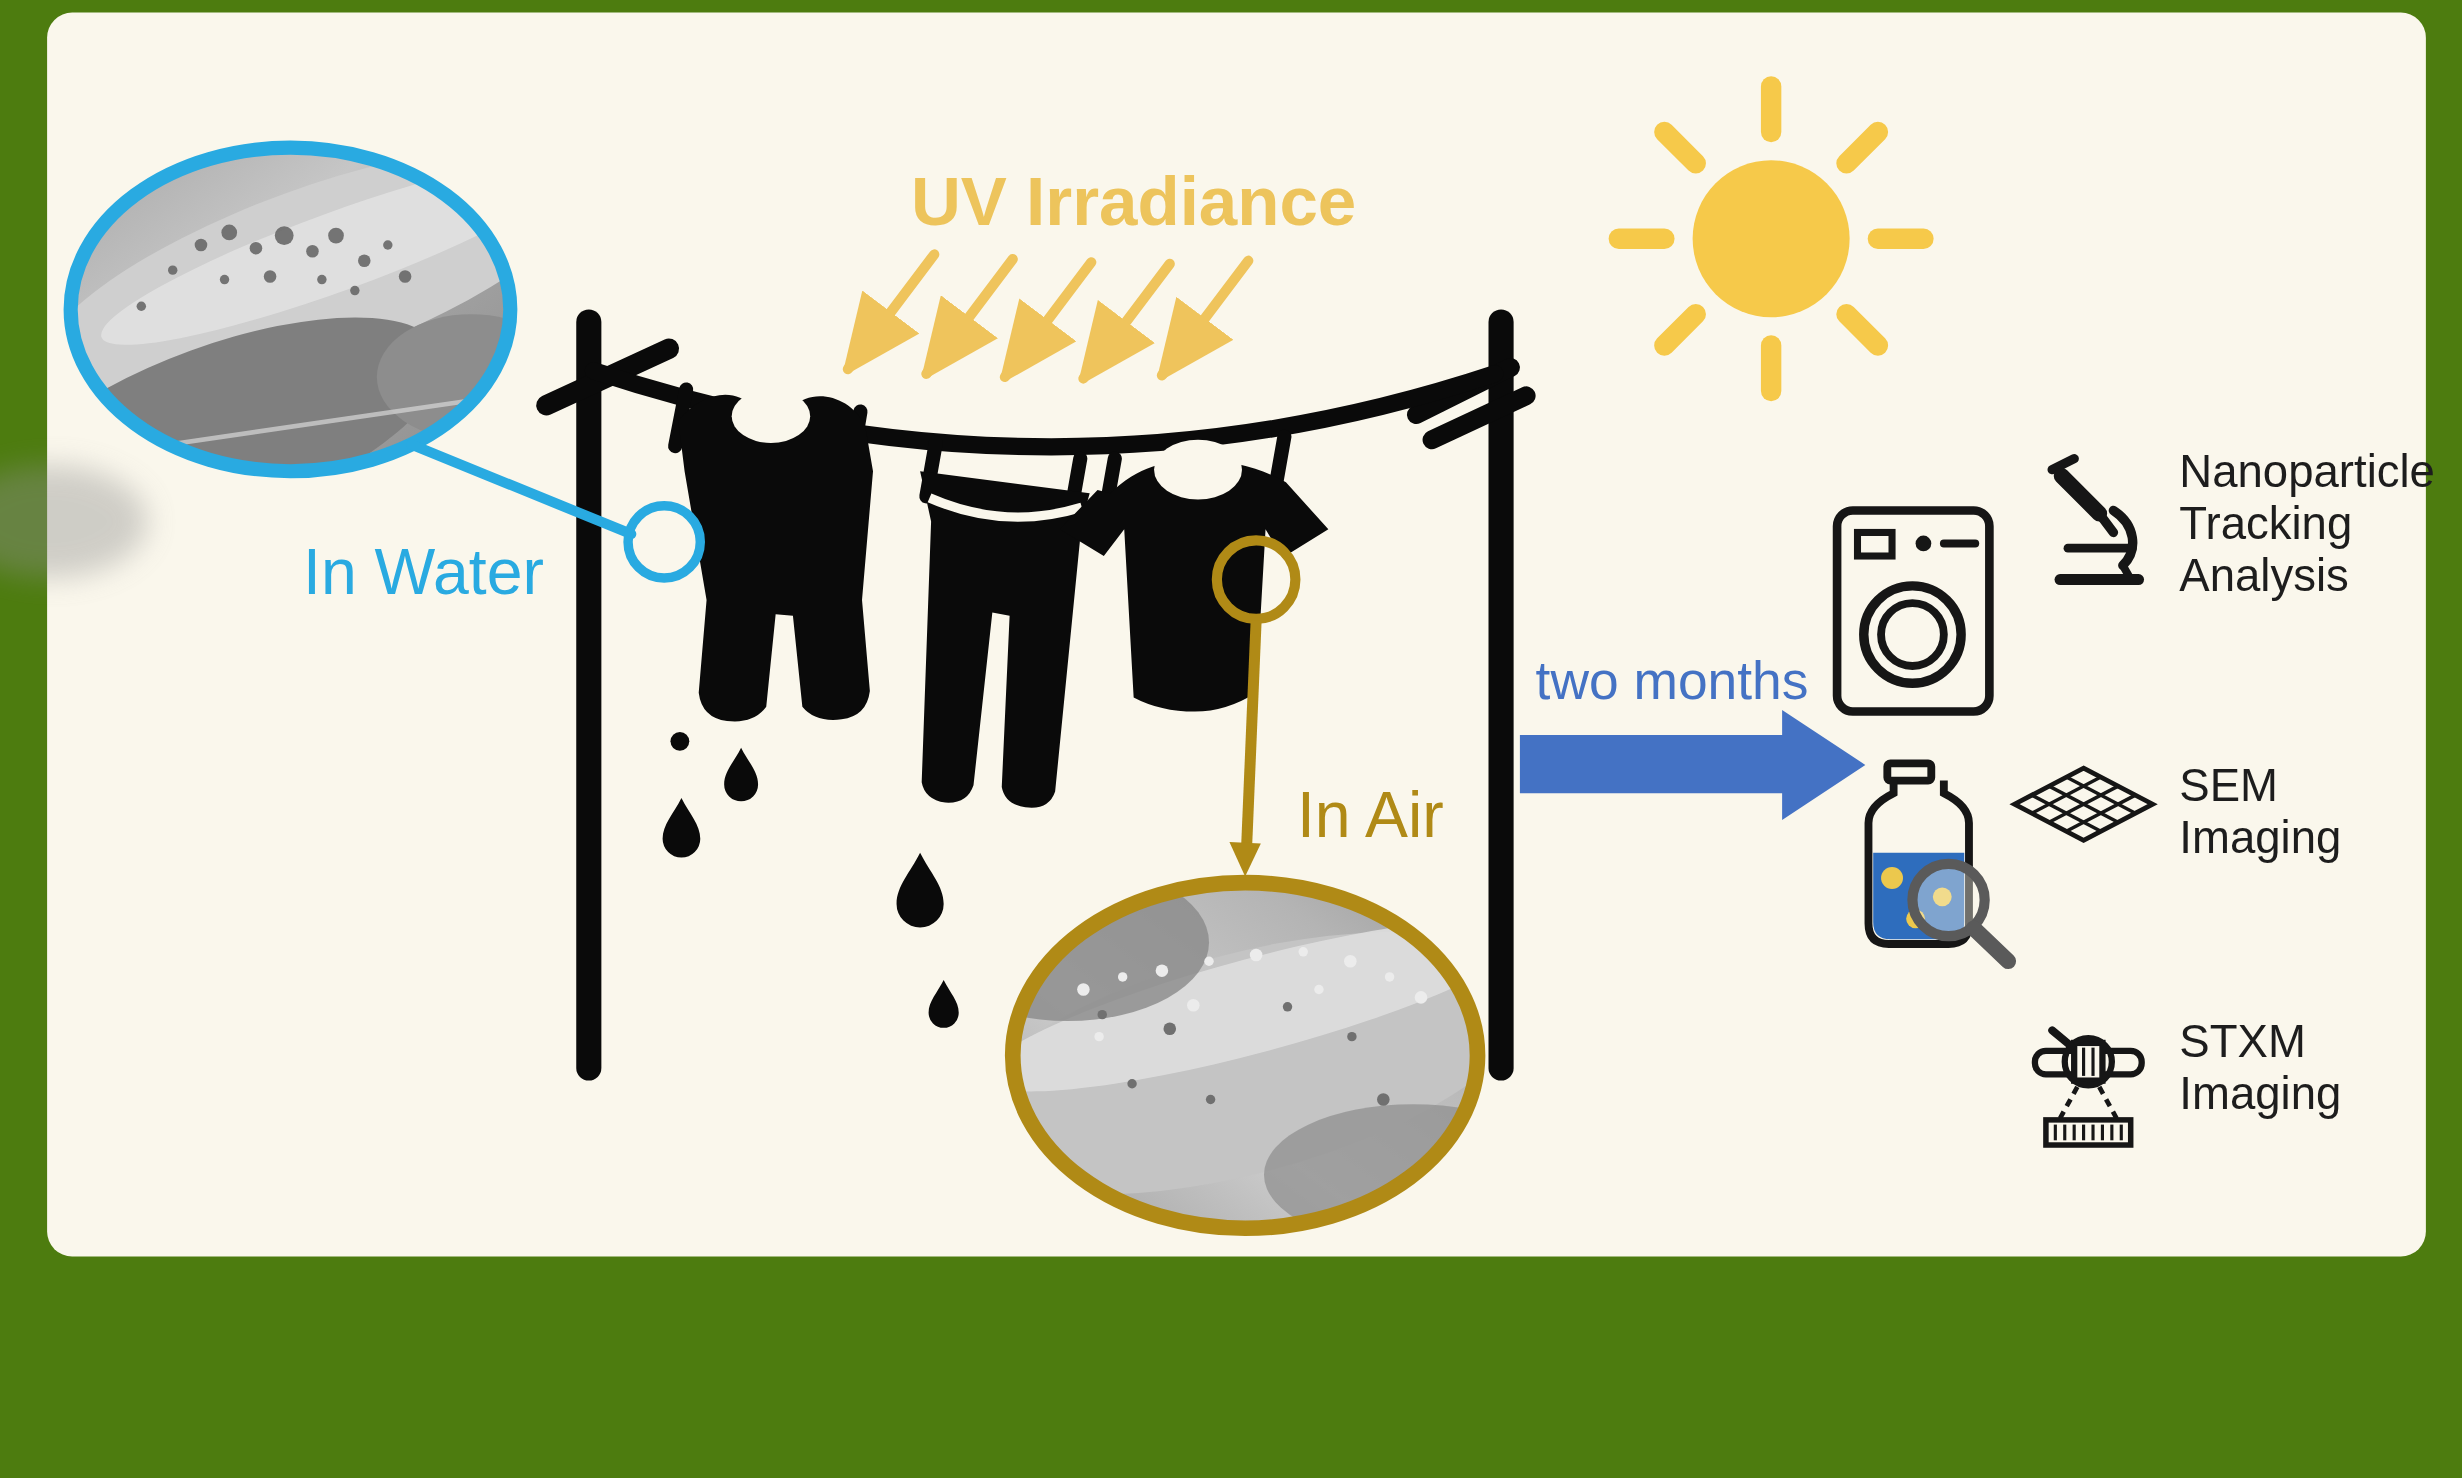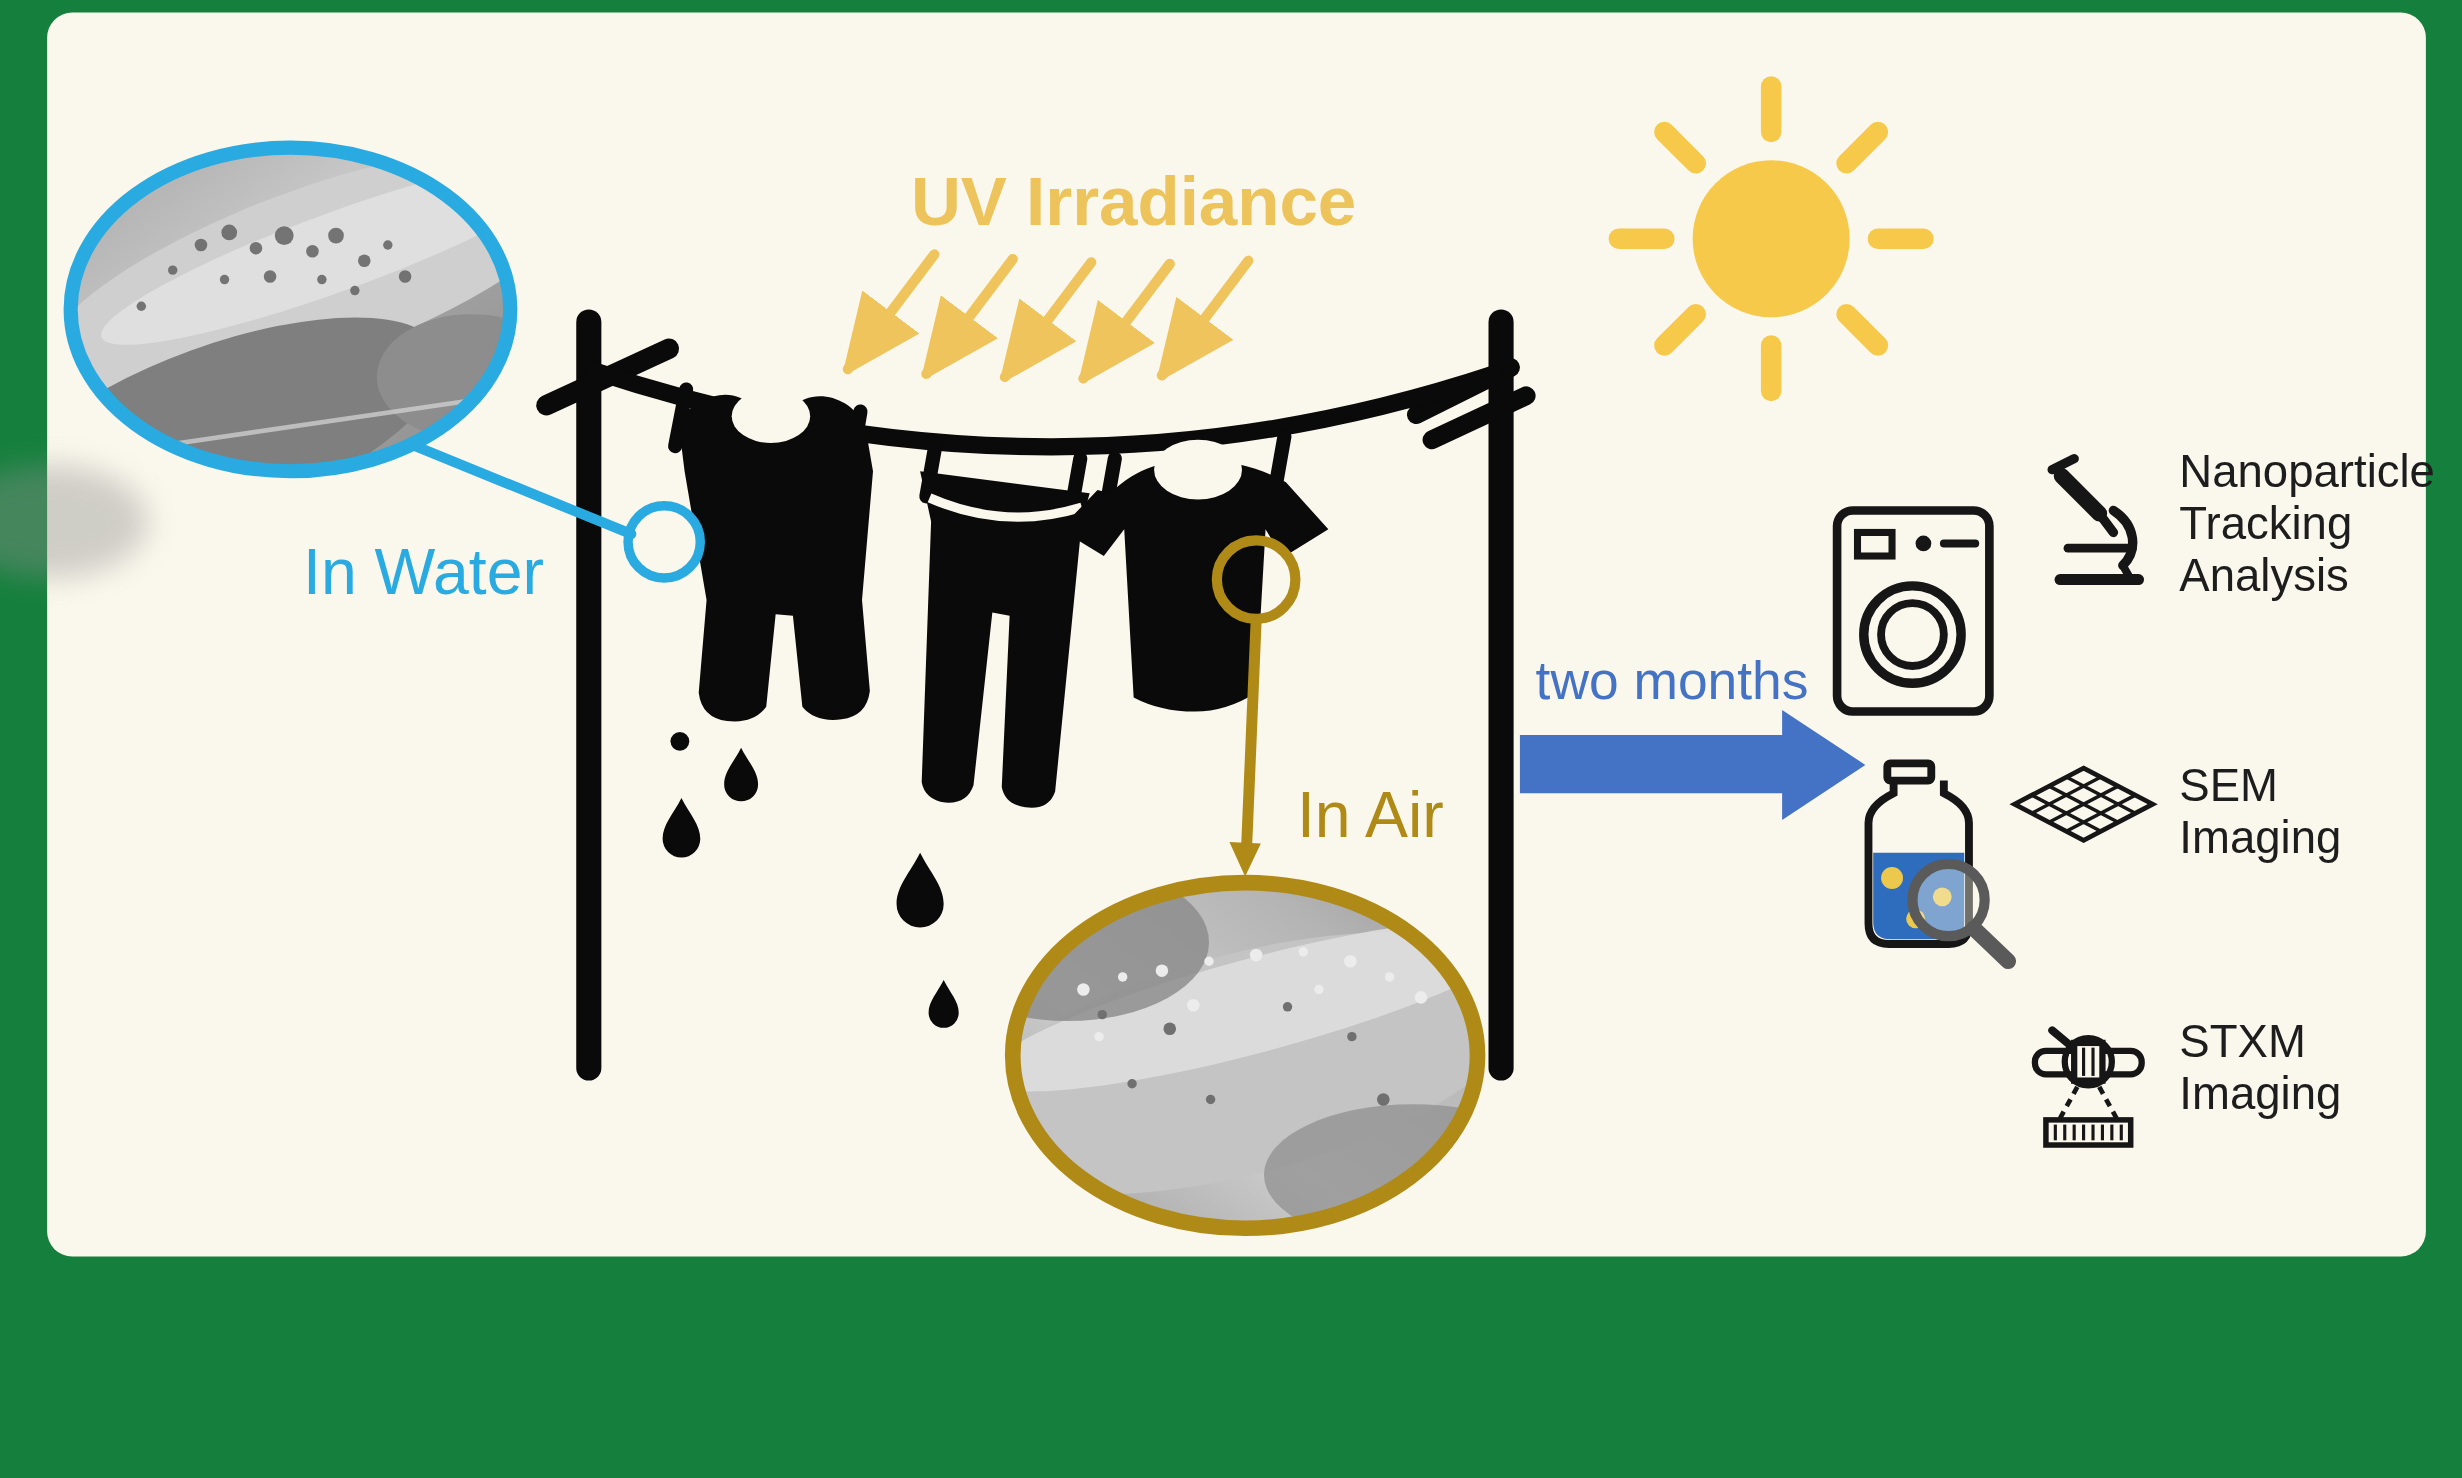--- a/index.html
+++ b/index.html
@@ -1,17 +1,17 @@
 <!DOCTYPE html>
 <html style="font-size:12.3px"><head>
 <meta charset="utf-8">
 <style>
   html,body{margin:0;padding:0;background:#000;}
   body{width:2462px;height:1478px;overflow:hidden;}
-  .stage{position:relative;width:2462px;height:1478px;background:#15803d;}
+  .stage{position:relative;width:2462px;height:1478px;background:#4d7c0f;}
   svg{display:block;}
   svg text{font-family:"Liberation Sans","DejaVu Sans",sans-serif;}
 </style>
 </head>
 <body>
 
 <div class="stage">
 <svg width="2462" height="1478" viewBox="0 0 1568 941" preserveAspectRatio="none">
   <defs>
     <marker id="uvhead" orient="auto" markerWidth="7" markerHeight="7" refX="7" refY="3.5">

